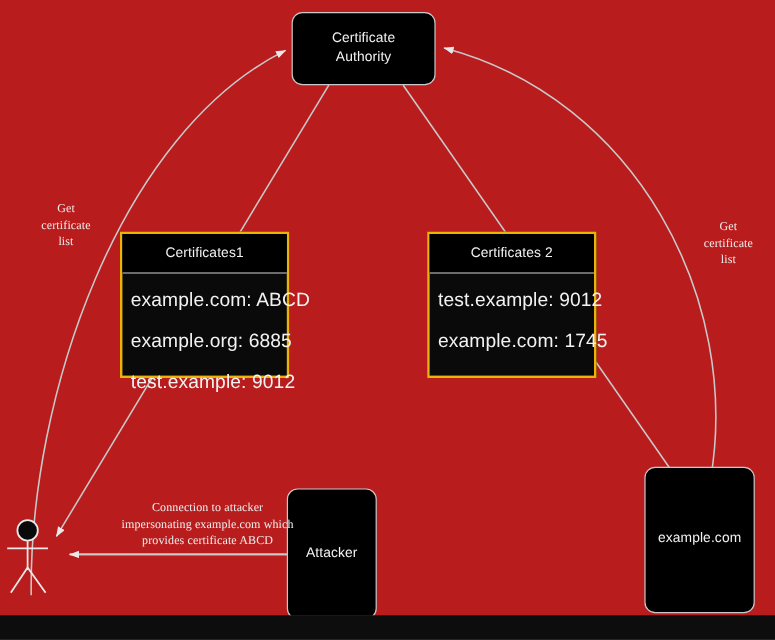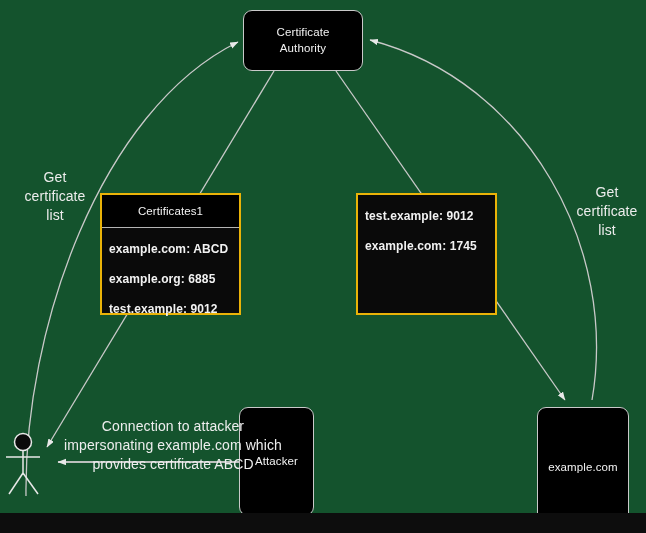--- a/index.html
+++ b/index.html
@@ -4,21 +4,21 @@
 <style>
   html, body {
     margin: 0;
     padding: 0;
     background: #0d0d0d;
   }
   #canvas {
     position: relative;
     width: 646px;
     height: 513px;
-    background: #14532d;
+    background: #b91c1c;
     overflow: hidden;
     font-family: "Liberation Sans", sans-serif;
   }
   svg.layer {
     position: absolute;
     left: 0;
     top: 0;
     width: 646px;
     height: 533px;
   }
@@ -33,21 +33,21 @@
     display: flex;
     align-items: center;
     justify-content: center;
     text-align: center;
     font-size: 11.5px;
     line-height: 1.35;
     letter-spacing: 0.1px;
   }
   #node-ca      { left: 243px; top: 10px;  width: 120px; height: 61px; }
   #node-attacker{ left: 239px; top: 407px; width: 75px;  height: 109px; }
-  #node-example { left: 537px; top: 407px; width: 92px;  height: 122px; }
+  #node-example { left: 537px; top: 389px; width: 92px;  height: 122px; }
 
   
   .cert-table {
     position: absolute;
     box-sizing: border-box;
     border: 2px solid #eab308;
     background: #0a0a0a;
     color: #f2f2f2;
   }
   #cert-table-1 { left: 100px; top: 193px; width: 141px; height: 122px; }
@@ -65,36 +65,36 @@
   }
   .cert-body {
     box-sizing: border-box;
     height: 89px;
     padding: 9px 0 0 7px;
     display: flex;
     flex-direction: column;
     justify-content: flex-start;
   }
   .cert-row {
-    font-size: 12px;
+    font-size: 16px;
     line-height: 1;
     padding: 6px 0 12px 0;
     letter-spacing: 0.1px;
     white-space: nowrap;
-    font-weight: bold;
   }
   
   .label {
     position: absolute;
     color: #ededed;
-    font-size: 14px;
+    font-size: 10px;
     line-height: 1.35;
     text-align: center;
     letter-spacing: 0.1px;
     white-space: pre;
+    font-family: Liberation Serif, serif;
   }
   #label-get-left  { left: 20px;  top: 168px; width: 70px; }
   #label-get-right { left: 572px; top: 183px; width: 70px; }
   #label-connection{ left: 57px;  top: 417px; width: 232px; }
   #label-alice     { left: 4px;   top: 518px; width: 44px; text-align: left; }
 </style>
 </head>
 <body>
 
 <div id="canvas">
@@ -134,20 +134,21 @@
   <div class="cert-table" id="cert-table-1">
     <div class="cert-header">Certificates1</div>
     <div class="cert-body">
       <div class="cert-row">example.com: ABCD</div>
       <div class="cert-row">example.org: 6885</div>
       <div class="cert-row">test.example: 9012</div>
     </div>
   </div>
 
   <div class="cert-table" id="cert-table-2">
+    <div class="cert-header">Certificates 2</div>
     <div class="cert-body">
       <div class="cert-row">test.example: 9012</div>
       <div class="cert-row">example.com: 1745</div>
     </div>
   </div>
 
   <div class="node" id="node-attacker">
     <span>Attacker</span>
   </div>
 

